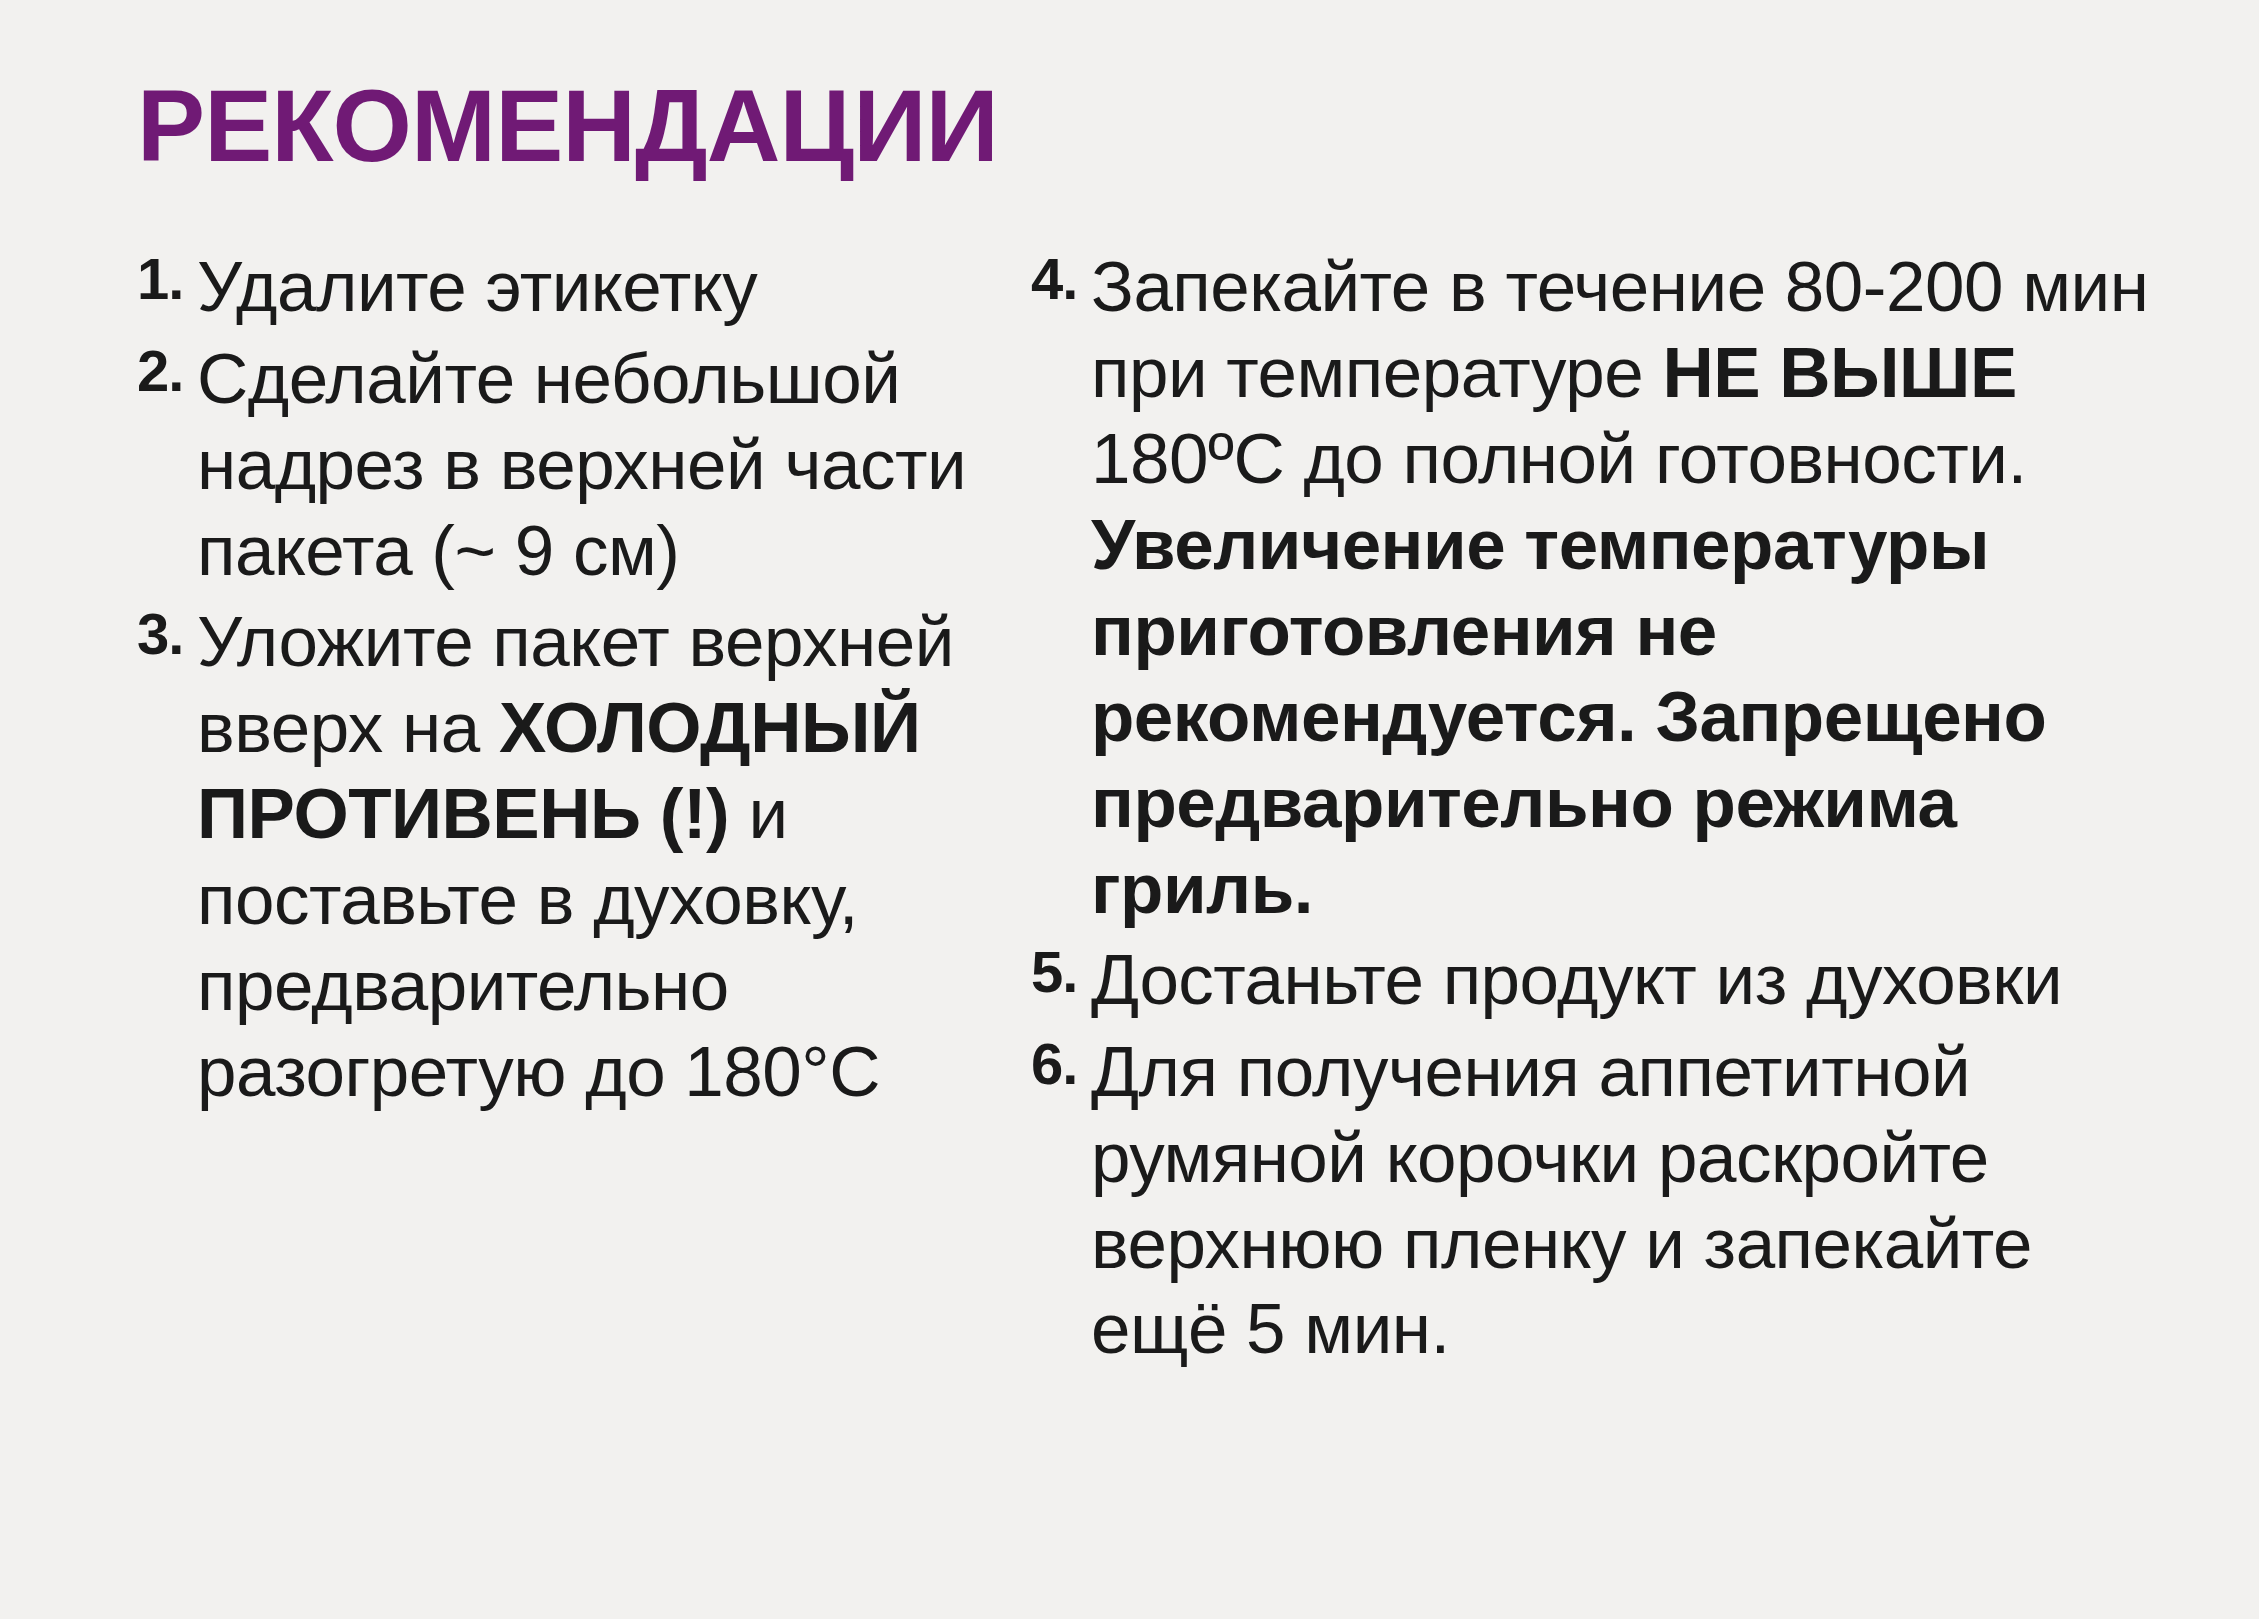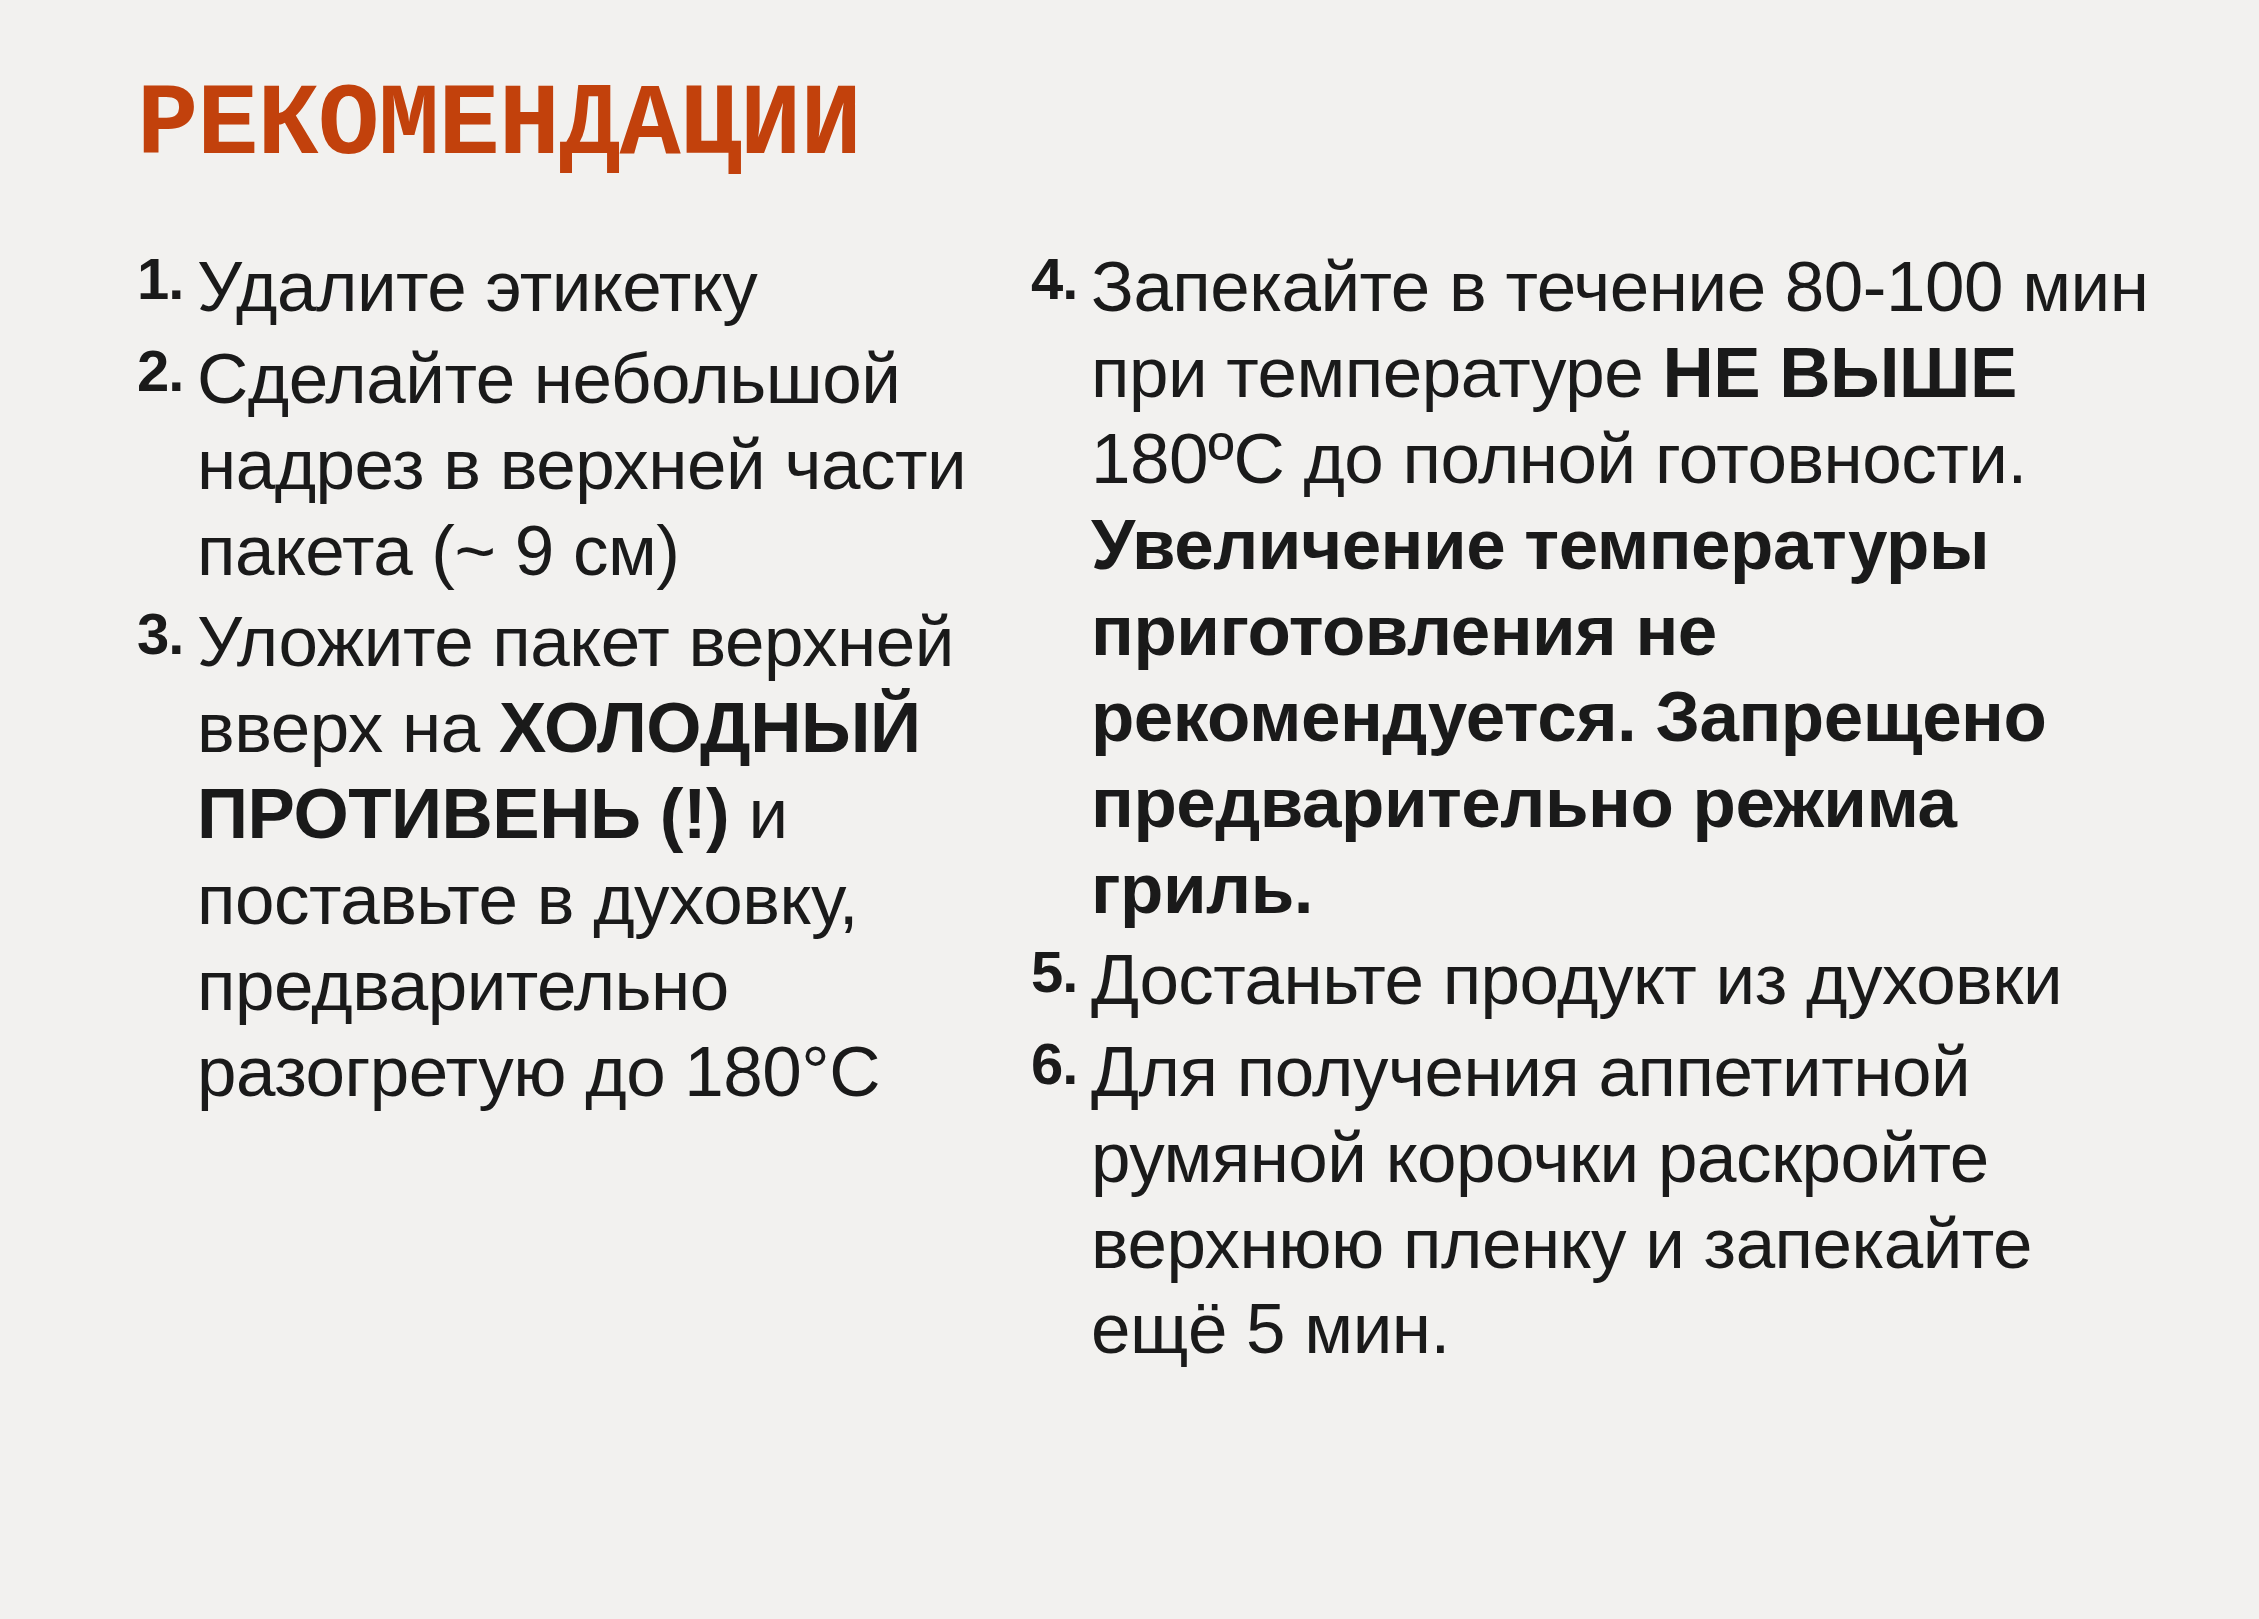--- a/index.html
+++ b/index.html
@@ -16,27 +16,27 @@
   }
   .page {
     position: relative;
     width: 2260px;
     height: 1620px;
     background: #f2f1ef;
     box-sizing: border-box;
     padding: 66px 113px 56px 137px;
   }
   .heading {
-    font-family: Liberation Mono, monospace;
+    font-family: Liberation Sans, sans-serif;
     font-weight: bold;
     font-size: 102px;
     line-height: 1.18;
     letter-spacing: -0.9px;
     margin: 0 0 58px 0;
-    color: #c2410c;
+    color: #701a75;
     text-transform: uppercase;
   }
   .heading .line {
     display: block;
     white-space: nowrap;
   }
   .columns {
     display: flex;
     align-items: flex-start;
     gap: 28px;
@@ -111,21 +111,21 @@
             <span class="num">3.</span>
             <span class="txt"><span>Уложите пакет верхней вверх на </span><b>ХОЛОДНЫЙ ПРОТИВЕНЬ (!)</b><span> и поставьте в духовку, предварительно разогретую до 180°С</span></span>
           </li>
         </ol>
     </div>
 
     <div class="col col-right">
       <ol class="steps" id="right-steps">
           <li>
             <span class="num">4.</span>
-            <span class="txt"><span>Запекайте в течение 80-100 мин при температуре </span><b>НЕ ВЫШЕ</b><span> 180ºС до полной готовности. </span><b>Увеличение температуры приготовления не рекомендуется. Запрещено предварительно режима гриль.</b></span>
+            <span class="txt"><span>Запекайте в течение 80-200 мин при температуре </span><b>НЕ ВЫШЕ</b><span> 180ºС до полной готовности. </span><b>Увеличение температуры приготовления не рекомендуется. Запрещено предварительно режима гриль.</b></span>
           </li>
           <li>
             <span class="num">5.</span>
             <span class="txt"><span>Достаньте продукт из духовки</span></span>
           </li>
           <li>
             <span class="num">6.</span>
             <span class="txt"><span>Для получения аппетитной румяной корочки раскройте верхнюю пленку и запекайте ещё 5 мин.</span></span>
           </li>
         </ol>

